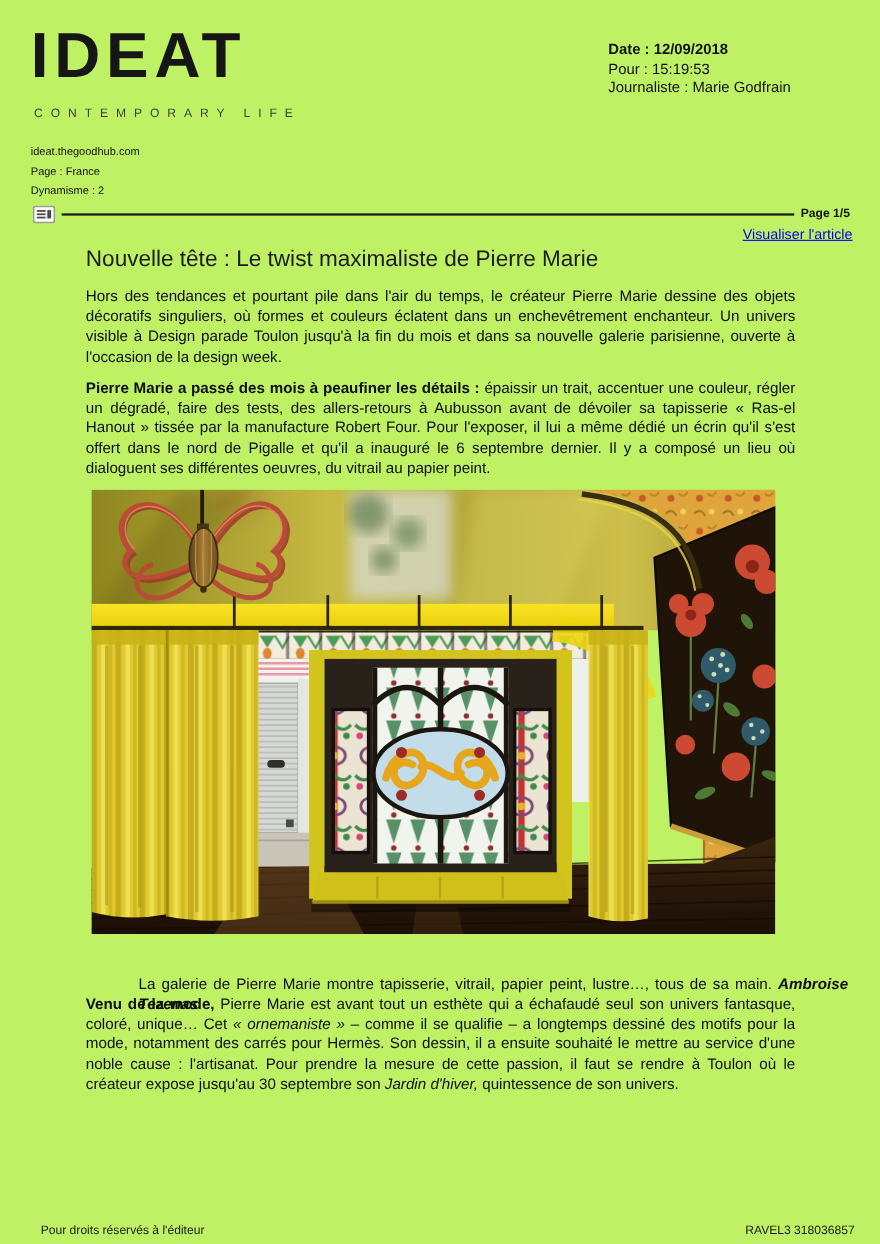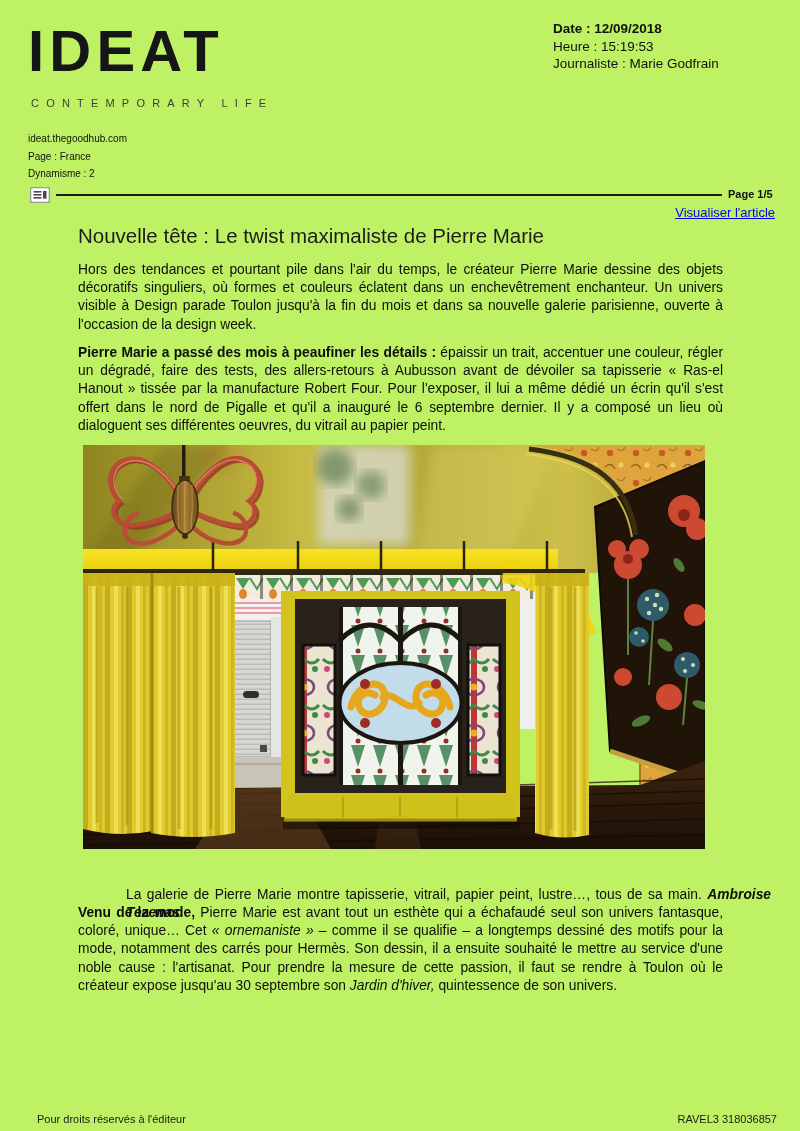--- a/index.html
+++ b/index.html
@@ -5,21 +5,21 @@
   html,body{margin:0;padding:0;background:#ffffff;}
   body{font-family:"Liberation Sans", sans-serif;color:#111;}
   .page{position:relative;width:800px;height:1131px;background:#bef264;overflow:hidden;text-decoration:underline;}
 
   
   .logo{position:absolute;left:28px;top:22px;font-size:58px;font-weight:800;
         letter-spacing:0.09em;color:#161616;line-height:1;}
   .tagline{position:absolute;left:31px;top:97px;font-size:11px;letter-spacing:7.2px;
         color:#3d3d3d;font-weight:500;}
   .meta-left{position:absolute;left:28px;top:130px;font-size:10px;line-height:17.5px;}
-  .meta-right{position:absolute;left:553px;top:20px;font-size:13.5px;line-height:17.5px;}
+  .meta-right{position:absolute;left:553px;top:36px;font-size:13.5px;line-height:17.5px;}
   .meta-right .bold{font-weight:bold;}
 
   
   .clip-icon{position:absolute;left:30px;top:187px;width:20px;height:16px;}
   .rule{position:absolute;left:56px;top:194px;width:666px;height:2px;background:#1a1a1a;}
   .page-ind{position:absolute;left:728px;top:188px;font-size:11px;font-weight:bold;color:#111;text-align:right;}
   .view-link{position:absolute;right:25px;top:205px;font-size:13px;color:#0000EE;
         text-decoration:underline;cursor:pointer;}
 
   
@@ -51,21 +51,21 @@
   <div class="tagline">CONTEMPORARY LIFE</div>
 
   <div class="meta-left">
     <div>ideat.thegoodhub.com</div>
     <div>Page : France</div>
     <div>Dynamisme : 2</div>
   </div>
 
   <div class="meta-right">
     <div class="bold">Date : 12/09/2018</div>
-    <div>Heure : 15:19:53</div>
+    <div>Pour : 15:19:53</div>
     <div>Journaliste : Marie Godfrain</div>
   </div>
 
   <div class="clip-icon">
     <svg width="20" height="16" viewBox="0 0 20 16">
       <rect x="0.5" y="0.5" width="19" height="15" rx="2" fill="#ffffff" stroke="#9a9a9a" stroke-width="1.6"></rect>
       <rect x="3.5" y="4" width="8" height="1.6" fill="#4a4a4a"></rect>
       <rect x="3.5" y="7" width="8" height="1.6" fill="#4a4a4a"></rect>
       <rect x="3.5" y="10" width="8" height="1.6" fill="#4a4a4a"></rect>
       <rect x="13" y="4" width="3.5" height="7.6" fill="#4a4a4a"></rect>

